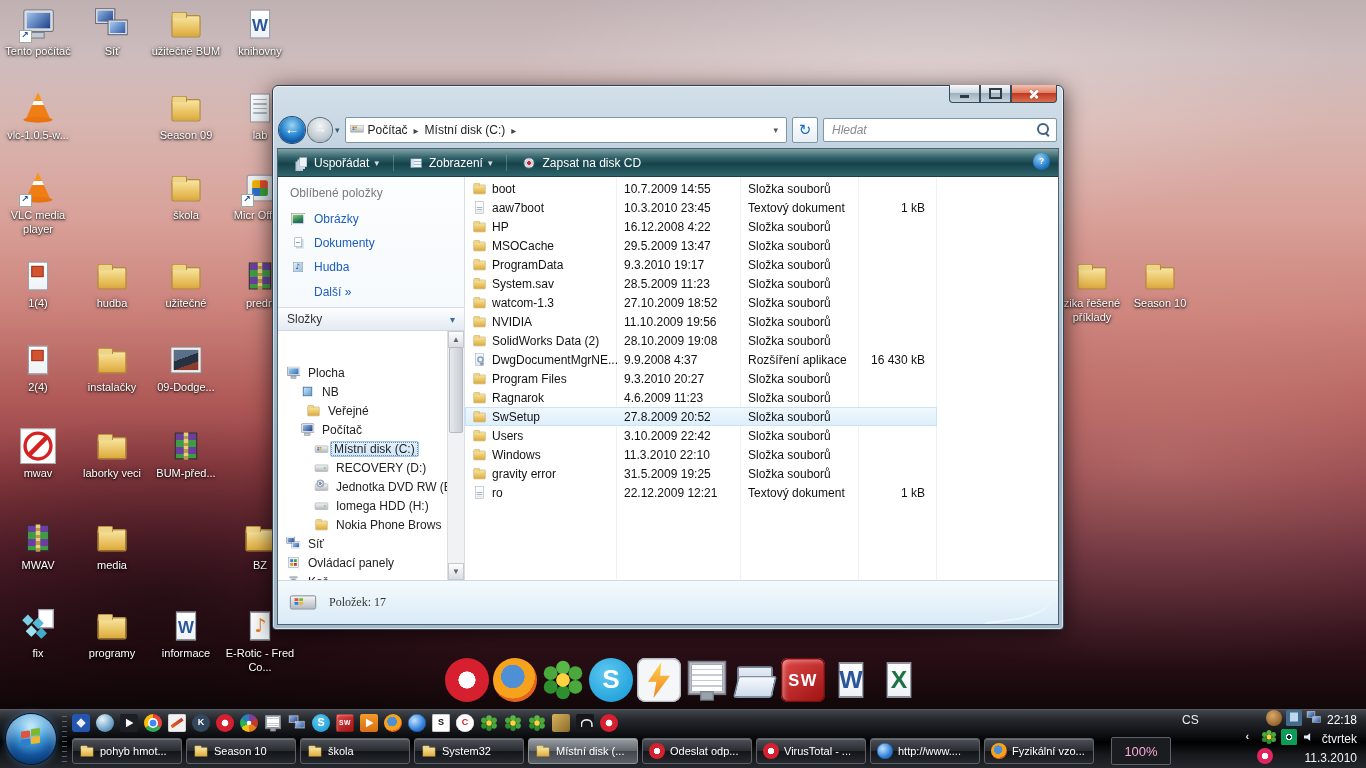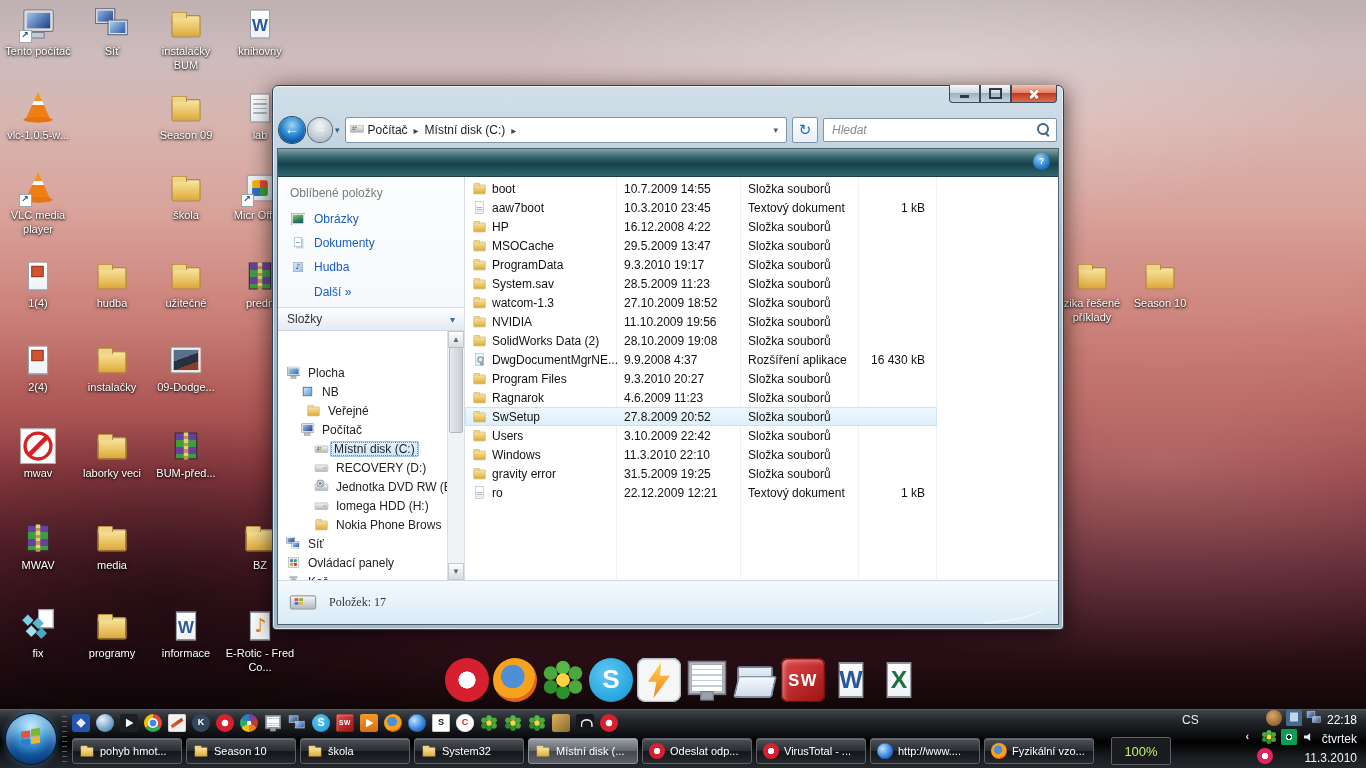--- a/index.html
+++ b/index.html
@@ -265,21 +265,21 @@
     background:repeating-linear-gradient(180deg,#6a6f76 0 1px,transparent 1px 5px);opacity:.8;}
   .tb-top{position:absolute;left:72px;top:2px;height:26px;right:195px;display:flex;align-items:center;gap:6px;}
   .ql-item{cursor:pointer;}
   .tb-bottom{position:absolute;left:72px;bottom:3px;height:28px;right:195px;display:flex;align-items:center;gap:4px;}
   .taskbtn{width:110px;height:26px;flex:none;display:flex;align-items:center;gap:5px;padding:0 6px;box-sizing:border-box;
     border-radius:3px;border:1px solid #5d6168;color:#fff;font-size:11px;cursor:pointer;
     background:linear-gradient(#4d5157,#2a2d32 48%,#131519 52%,#25282d);box-shadow:inset 0 1px 0 rgba(255,255,255,.18);}
   .taskbtn .tlabel{white-space:nowrap;overflow:hidden;text-overflow:ellipsis;}
   .taskbtn.active{background:linear-gradient(#989da3,#63686f 48%,#42474e 52%,#5d6269);border-color:#8b9096;}
   .zoombox{margin-left:auto;width:58px;height:26px;border:1px solid #5d6168;border-radius:2px;background:#1a1c20;
-    color:#bef264;font-size:13px;display:flex;align-items:center;justify-content:center;cursor:pointer;}
+    color:#f9a8d4;font-size:13px;display:flex;align-items:center;justify-content:center;cursor:pointer;}
   .tray{position:absolute;right:0;top:0;bottom:0;width:192px;display:flex;flex-direction:column;justify-content:center;
     padding:2px 0;box-sizing:border-box;color:#fff;}
   .tray-row{display:flex;align-items:center;gap:5px;padding:0 9px 0 8px;height:19px;}
   .tray-icons{display:flex;align-items:center;gap:4px;}
   .tray .lang{font-size:12px;color:#e8ecf0;cursor:pointer;}
   .tray .spacer{flex:1;}
   .t-time{font-size:12px;cursor:default;}
   .t-day,.t-date{font-size:12px;color:#f0f3f6;cursor:default;}
   .tray-r3-pad{width:22px;}
 </style>
@@ -298,21 +298,21 @@
       <div class="desk" style="left: 76px; top: 6px;">
         <span class="icw" style="height: 36px; width: 36px;">
           <span class="ic ic-network" style="transform: scale(1.125);"></span>
         </span>
         <div class="desk-label">Síť</div>
       </div>
       <div class="desk" style="left: 150px; top: 6px;">
         <span class="icw" style="height: 36px; width: 36px;">
           <span class="ic ic-folder" style="transform: scale(1.125);"></span>
         </span>
-        <div class="desk-label">instalačky BUM</div>
+        <div class="desk-label">užitečné BUM</div>
       </div>
       <div class="desk" style="left: 224px; top: 6px;">
         <span class="icw" style="height: 36px; width: 36px;">
           <span class="ic ic-word-doc" style="transform: scale(1.125);"></span>
         </span>
         <div class="desk-label">knihovny</div>
       </div>
       <div class="desk" style="left: 2px; top: 90px;">
         <span class="icw" style="height: 36px; width: 36px;">
           <span class="ic ic-vlc" style="transform: scale(1.125);"></span>
@@ -494,20 +494,42 @@
       </div>
       <div class="refresh-btn">↻</div>
       <div class="searchbox">
         <input placeholder="Hledat" style="">
         <span class="mag"></span>
       </div>
     </div>
 
     <div class="client">
       <div class="cmdbar">
+        <span id="tb-items" style="display:flex;align-items:center;gap:4px;">
+            <span class="tb-item has-dd">
+              <span class="icw" style="height: 16px; width: 16px;">
+                <span class="ic ic-organize" style="transform: scale(0.5);"></span>
+              </span>
+              <span>Uspořádat</span>
+            </span>
+            <span class="tb-sep"></span>
+            <span class="tb-item has-dd">
+              <span class="icw" style="height: 16px; width: 16px;">
+                <span class="ic ic-views" style="transform: scale(0.5);"></span>
+              </span>
+              <span>Zobrazení</span>
+            </span>
+            <span class="tb-sep"></span>
+            <span class="tb-item">
+              <span class="icw" style="height: 16px; width: 16px;">
+                <span class="ic ic-burn-cd" style="transform: scale(0.5);"></span>
+              </span>
+              <span>Zapsat na disk CD</span>
+            </span>
+          </span>
         <span class="cmd-help" id="help-slot"><span class="icw" style="height: 17px; width: 17px;"><span class="ic ic-help" style="transform: scale(0.53125);"></span></span></span>
       </div>
 
       <div class="content">
         <div class="sidebar">
           <div class="fav-heading">Oblíbené položky</div>
           <div id="favorites">
               <div class="fav-item">
                 <span class="icw" style="height: 16px; width: 16px;">
                   <span class="ic ic-pictures" style="transform: scale(0.5);"></span>

